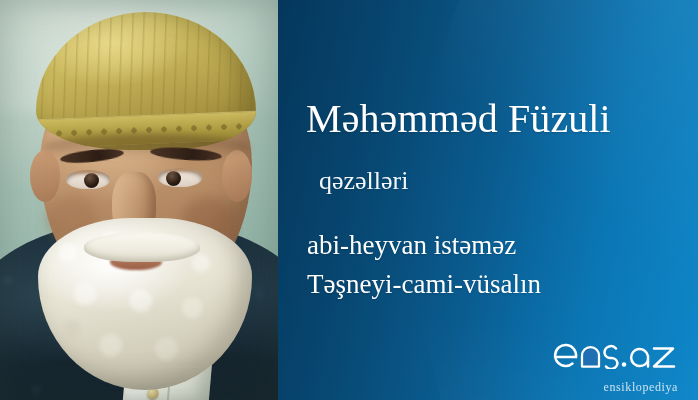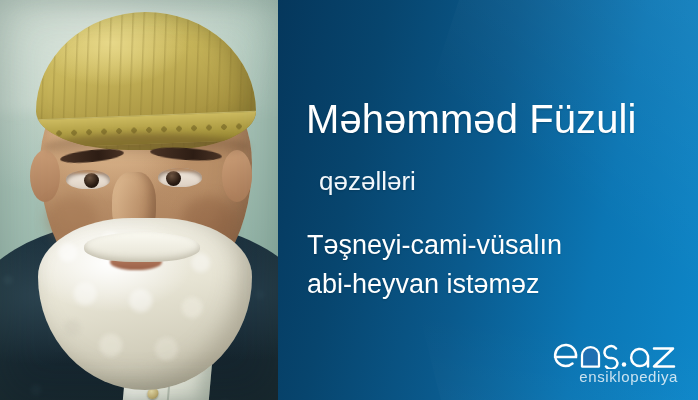--- a/index.html
+++ b/index.html
@@ -352,20 +352,21 @@
     top: 0;
     width: 420px;
     height: 400px;
     overflow: hidden;
     background: linear-gradient(102deg,
       #05375c 0%,
       #07456e 22%,
       #0a5a8d 48%,
       #0b76b4 74%,
       #0e87c9 100%);
+    font-family: Liberation Serif, serif;
   }
   .panel-sheen {
     position: absolute;
     right: -60px;
     top: -120px;
     width: 320px;
     height: 420px;
     background: linear-gradient(200deg, rgba(255,255,255,.085) 0%, rgba(255,255,255,.03) 45%, rgba(255,255,255,0) 70%);
     transform: rotate(18deg);
     pointer-events: none;
@@ -439,23 +440,23 @@
     text-align: right;
   }
   .logo-mark {
     display: block;
     width: 130px;
     height: 32px;
     margin-left: auto;
   }
   .logo-sub {
     display: block;
-    margin-top: 0px;
+    margin-top: 12px;
     margin-right: 2px;
-    font-size: 15px;
+    font-size: 12px;
     letter-spacing: .6px;
     color: rgba(255,255,255,.78);
     font-weight: 400;
     line-height: 1;
   }
 </style>
 </head>
 <body>
 
 <div class="banner">
@@ -519,22 +520,22 @@
   </div>
 
   <div class="blue-panel">
     <div class="panel-sheen"></div>
     <div class="panel-sheen2"></div>
 
     <div class="text-block">
       <h1 class="title">Məhəmməd Füzuli</h1>
       <h2 class="subtitle">qəzəlləri</h2>
       <div class="couplet">
+        <div class="couplet-line">abi-heyvan istəməz</div>
         <div class="couplet-line">Təşneyi-cami-vüsalın</div>
-        <div class="couplet-line">abi-heyvan istəməz</div>
       </div>
     </div>
 
     <div class="logo">
       <svg class="logo-mark" viewBox="0 0 260 64" aria-hidden="true">
 
         <path d="M10 40 H52 A21 21 0 1 0 31 58 A21 21 0 0 0 45 53" fill="none" stroke="#ffffff" stroke-width="5" stroke-linecap="round"></path>
 
         <path d="M64 59 V37 A17 17 0 0 1 98 37 V59 Z" fill="#1f6fb2" stroke="#ffffff" stroke-width="4.5" stroke-linejoin="round"></path>
 

